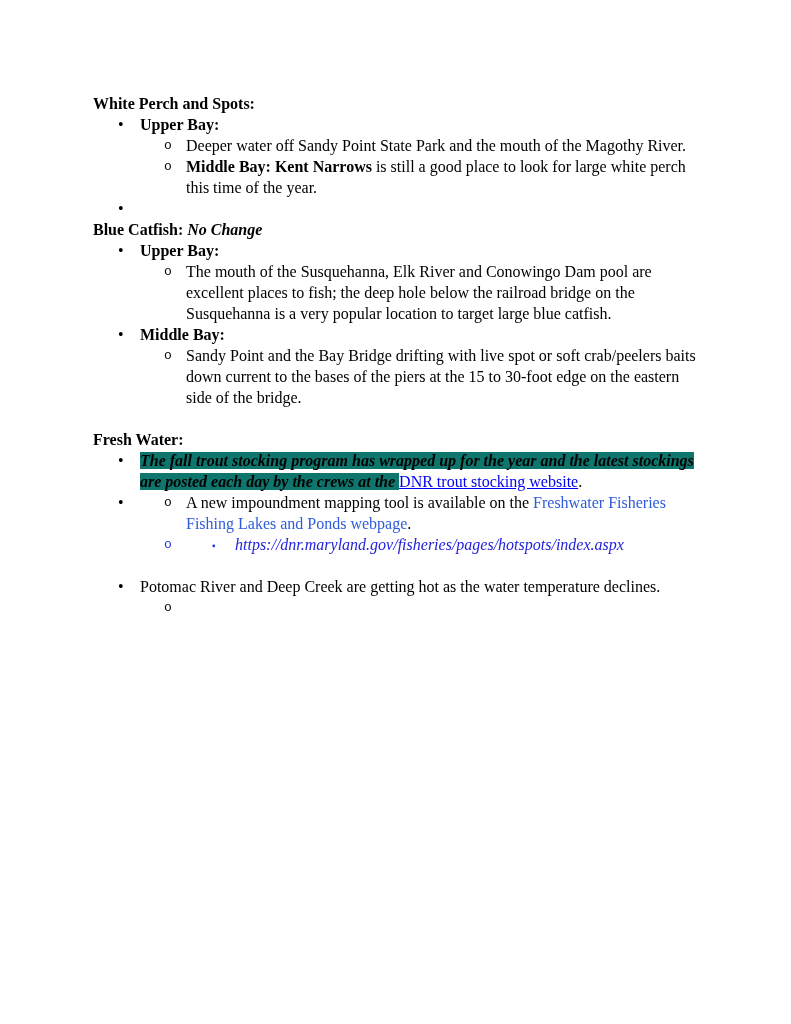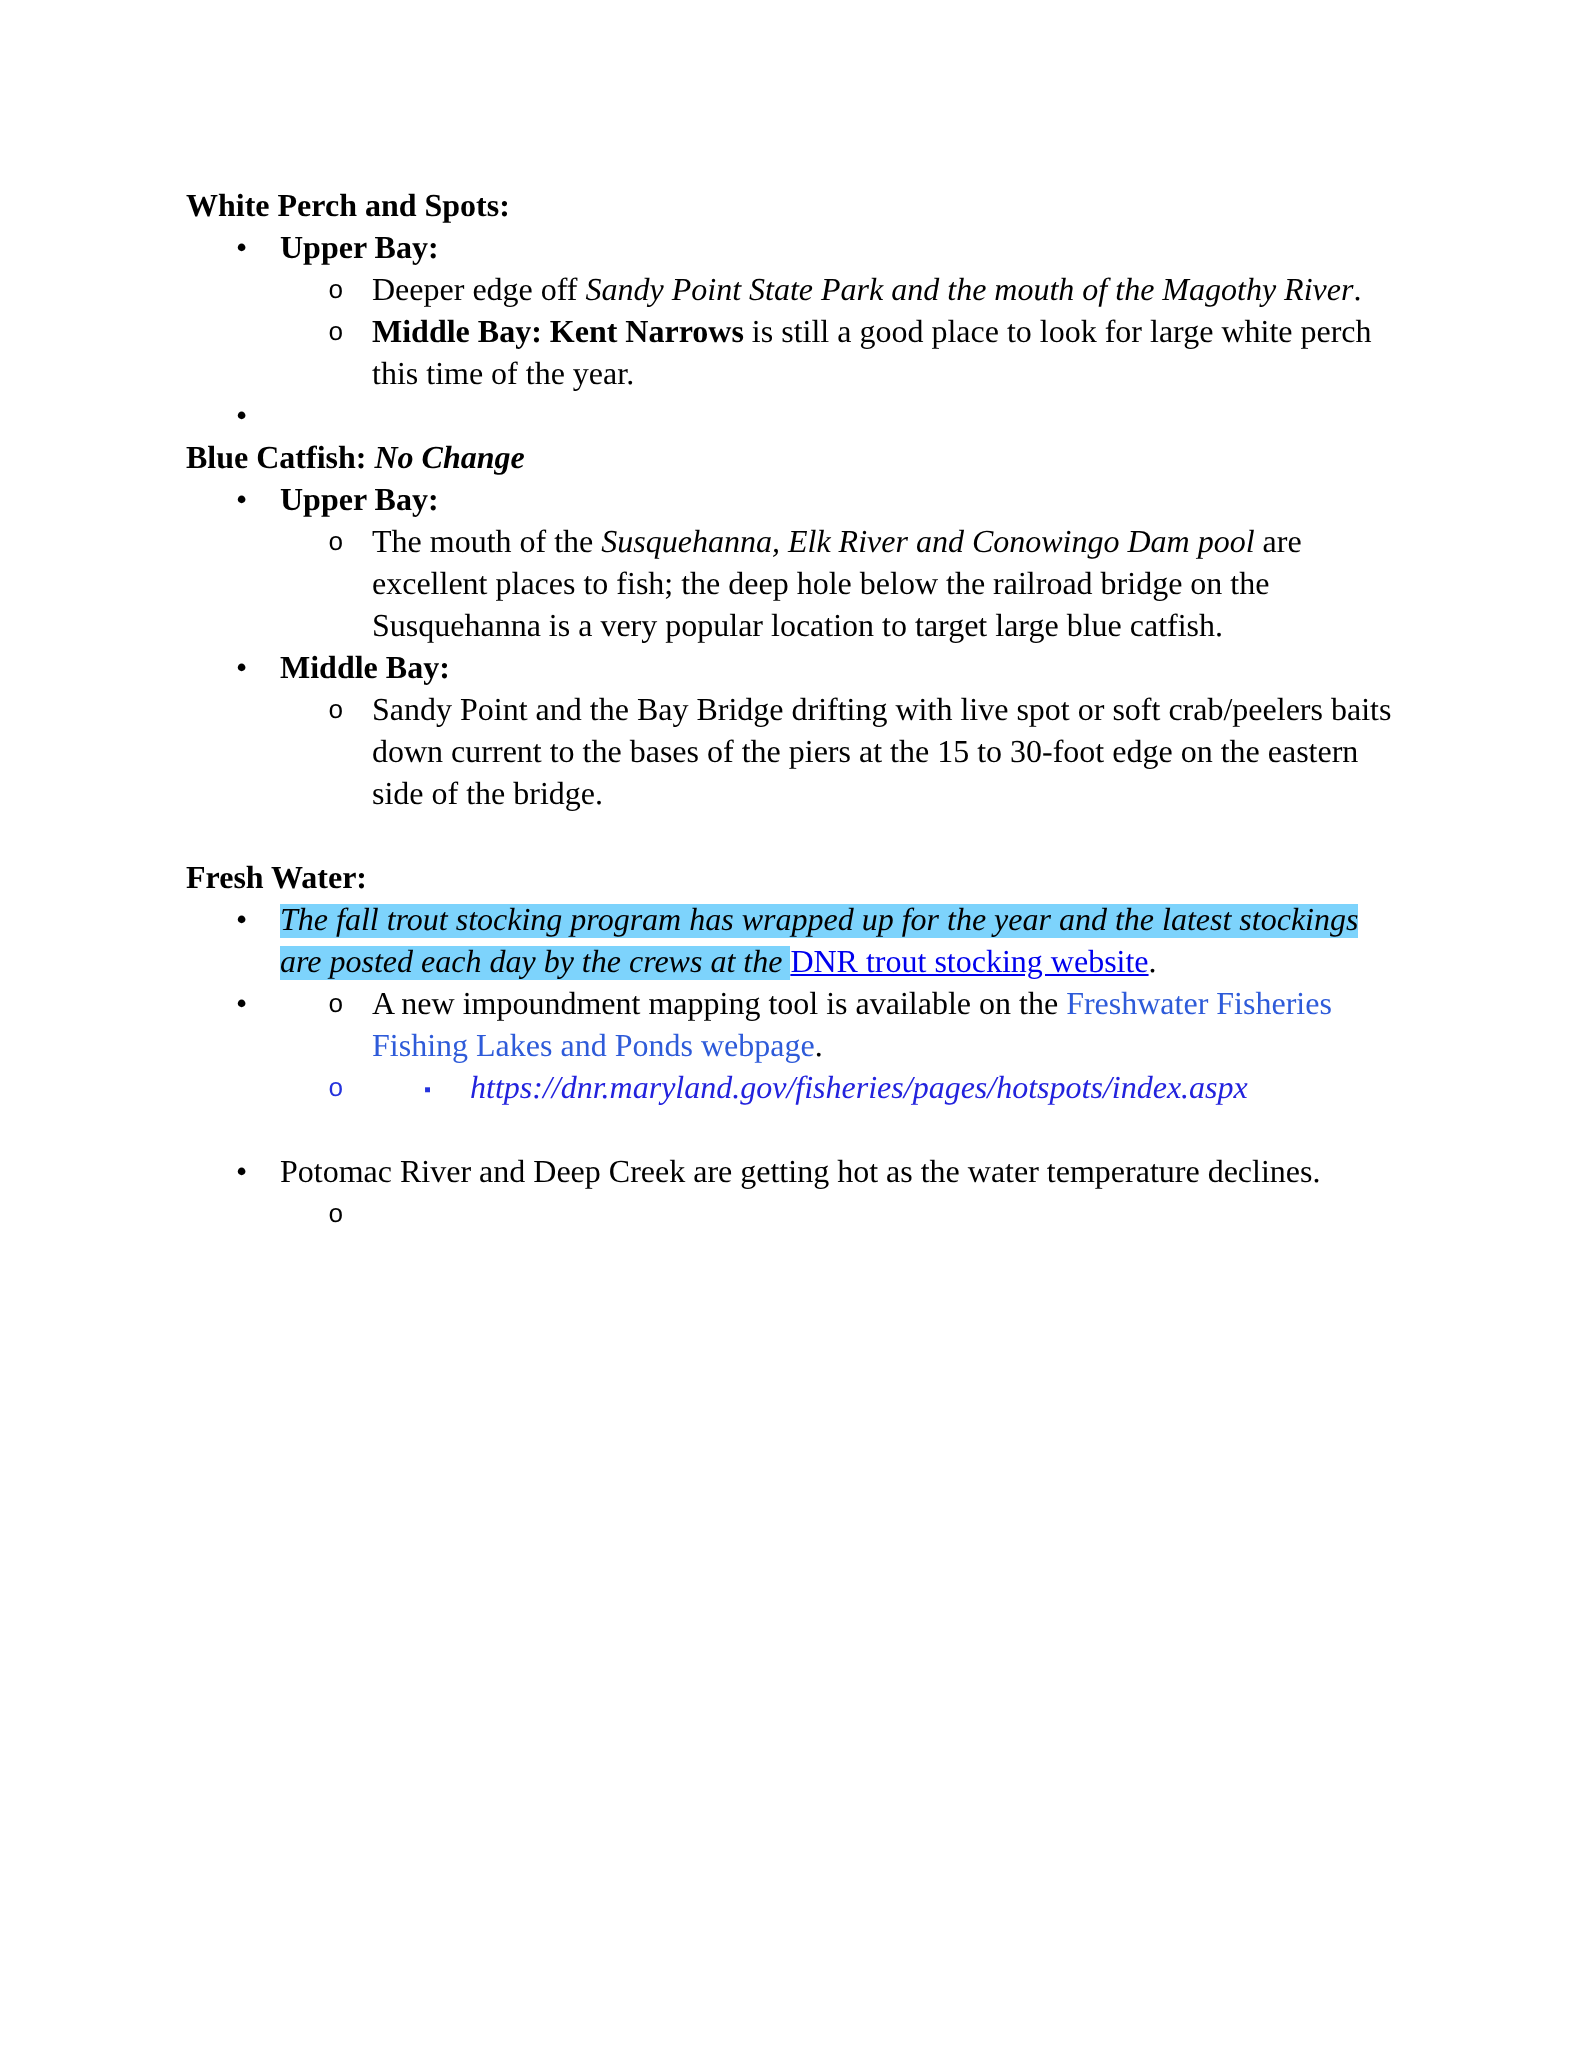--- a/index.html
+++ b/index.html
@@ -20,23 +20,23 @@
   .para { position: relative; margin: 0; }
   .p1 { padding-left: 47px; }
   .p2 { padding-left: 93px; }
   .p3 { padding-left: 142px; }
   .marker { position: absolute; display: inline-block; }
   .m1 { left: 25px; top: 0; }
   .m2 { left: 71px; top: 0; font-family: "Liberation Mono", "DejaVu Sans Mono", monospace; font-size: 13px; }
   .m3 { left: 119px; top: 1px; font-size: 10px; }
   .m-blue { color: #2533dd; }
   .b  { font-weight: bold; }
-  .i  { font-style: italic; }
+  .i  { }
   .bi { font-weight: bold; font-style: italic; }
-  .hl { background: #7dd3fc; font-weight: normal; font-style: italic; text-align: center; }
+  .hl { background: #0f766e; font-weight: bold; font-style: italic; text-align: center; }
   a.link-ul {
     color: #0000ee;
     text-decoration: underline;
     cursor: pointer;
   }
   a.link-plain {
     color: #2e5bd9;
     text-decoration: none;
     cursor: pointer;
   }
@@ -58,21 +58,21 @@
     <span>White Perch and Spots:</span>
   </div>
 
   <div class="para p1">
     <span class="marker m1">•</span>
     <span class="b">Upper Bay:</span>
   </div>
 
   <div class="para p2">
     <span class="marker m2">o</span>
-    <span>Deeper edge off </span><span class="i">Sandy Point State Park and the mouth of the Magothy River</span><span>.</span>
+    <span>Deeper water off </span><span class="i">Sandy Point State Park and the mouth of the Magothy River</span><span>.</span>
   </div>
 
   <div class="para p2">
     <span class="marker m2">o</span>
     <span class="b">Middle Bay: Kent Narrows</span><span> is still a good place to look for large white perch this time of the year.</span>
   </div>
 
   <div class="para p1">
     <span class="marker m1">•</span>
     <span>&nbsp;</span>

